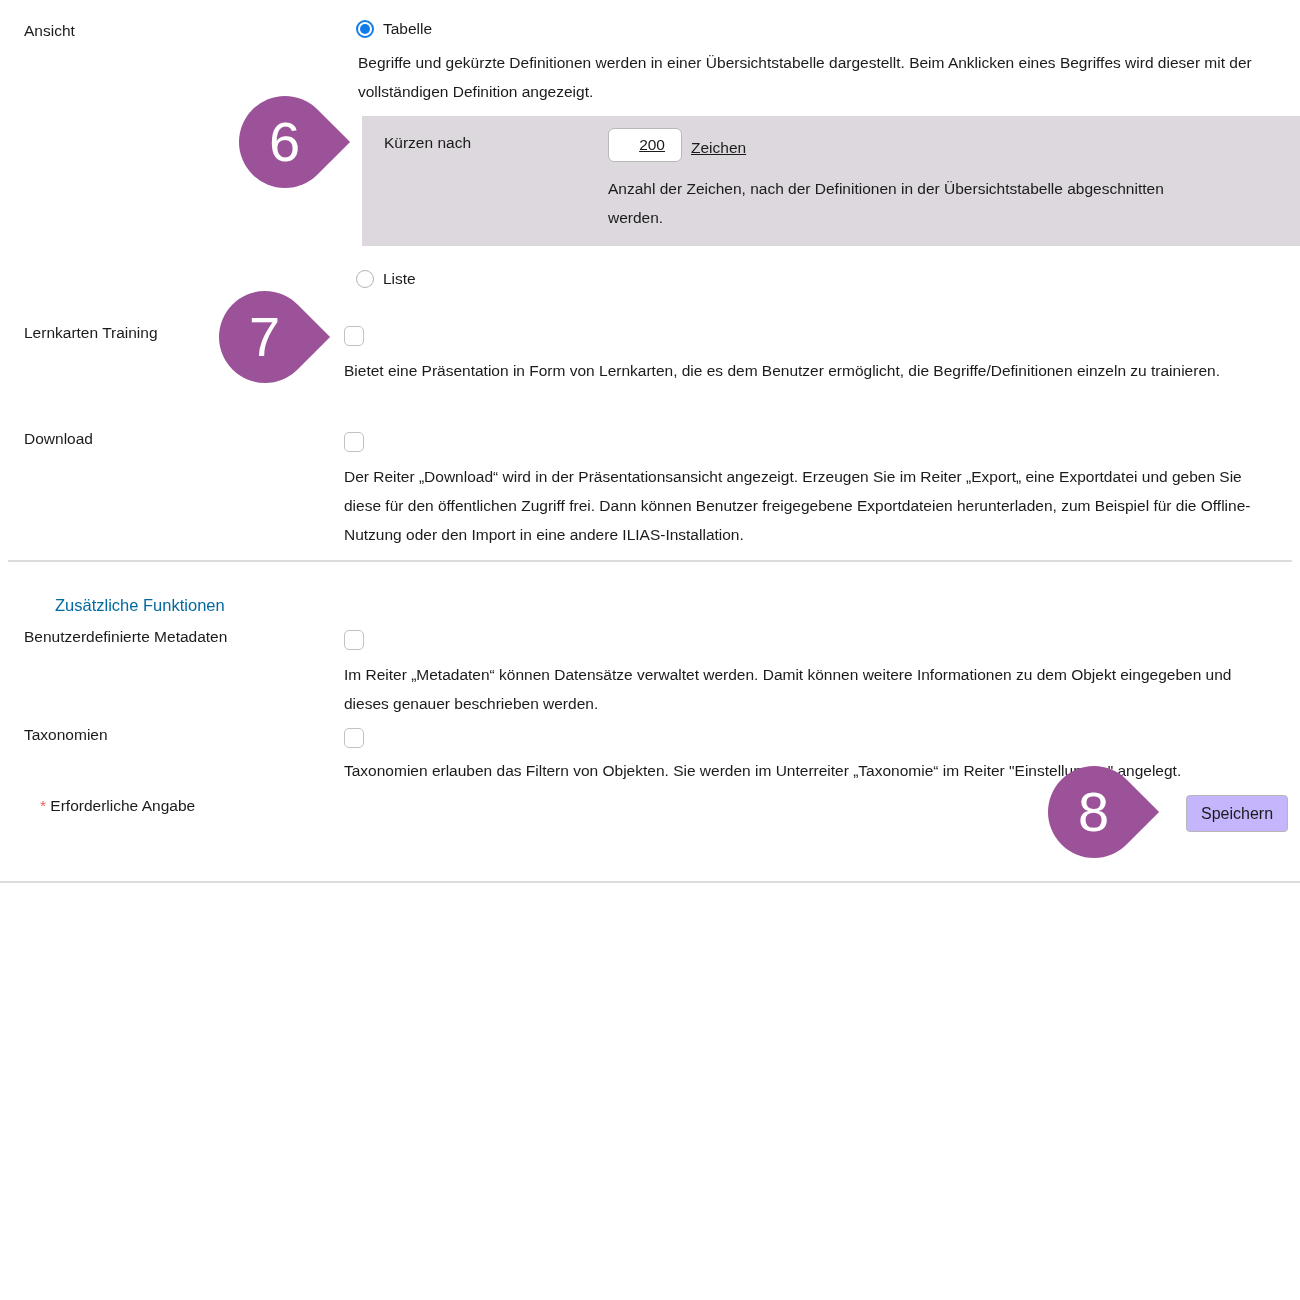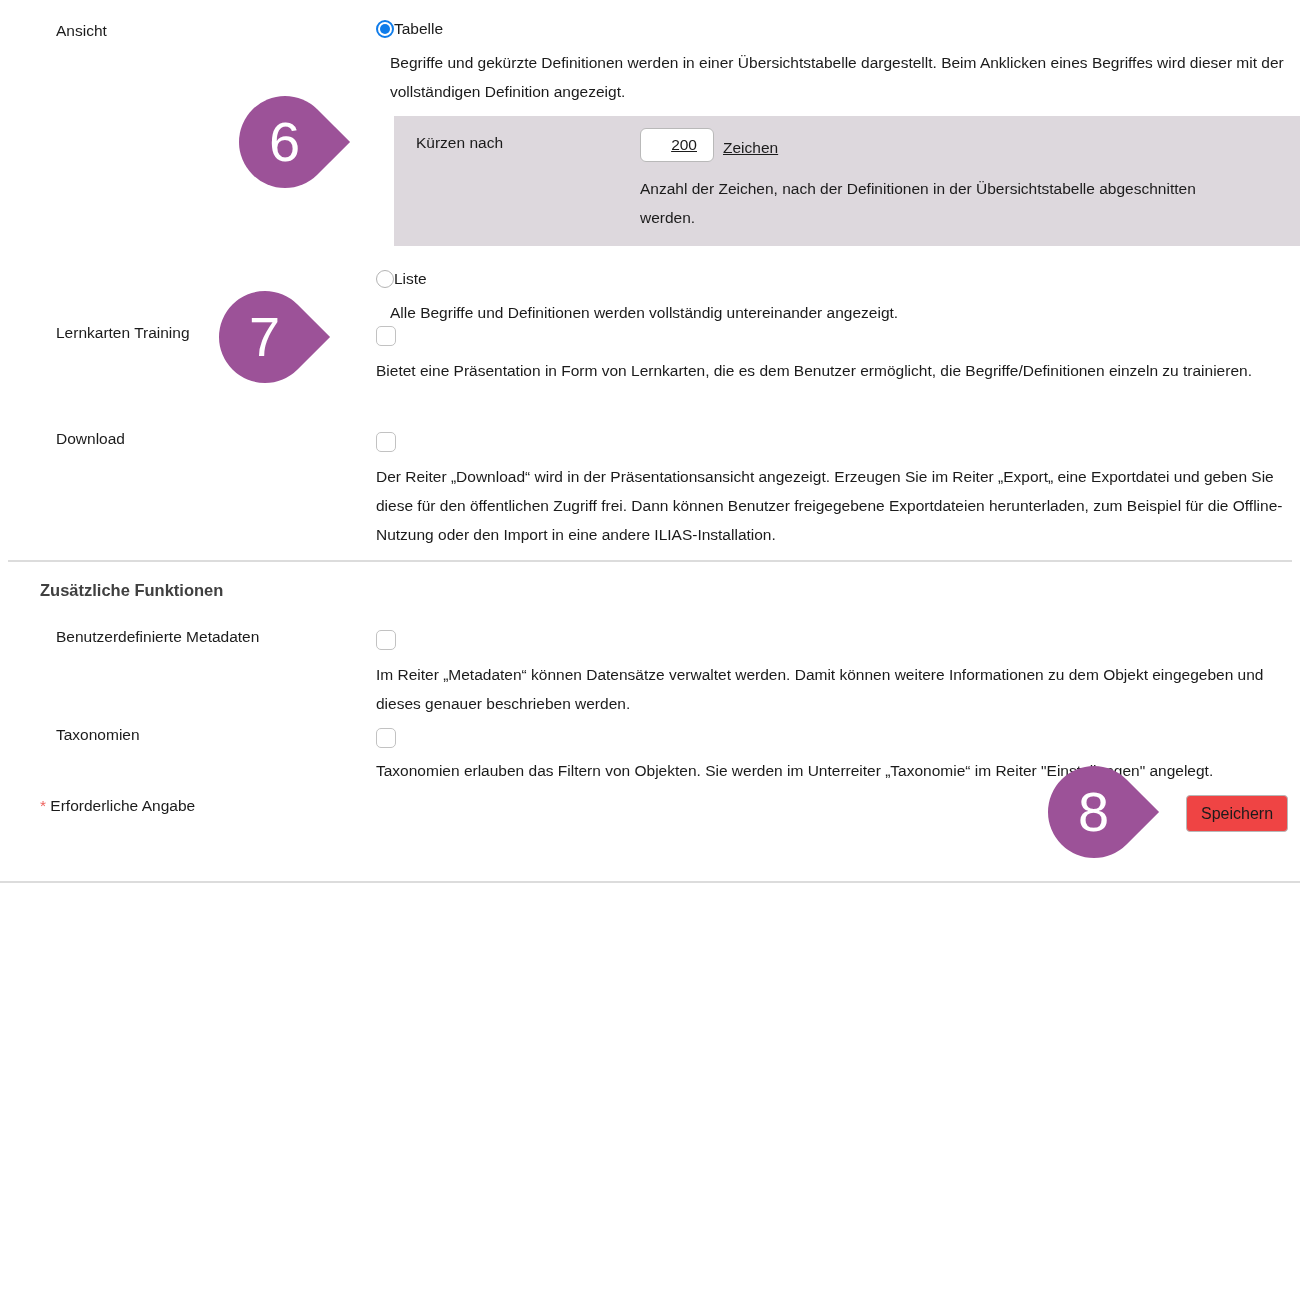--- a/index.html
+++ b/index.html
@@ -4,27 +4,27 @@
 <style>
   html,body{margin:0;padding:0;background:#fff;}
   .page{
     position:relative;
     width:1300px;height:1300px;
     background:#fff;
     font-family:"Liberation Sans","DejaVu Sans",sans-serif;
     font-size:15.5px;color:#1b1b1b;
     overflow:hidden;
   }
-  .row{position:absolute;left:56px;display:flex;align-items:flex-start;}
+  .row{position:absolute;left:24px;display:flex;align-items:flex-start;}
   .lbl{width:320px;flex-shrink:0;padding-top:2px;}
   .ctl{width:921px;}
   .desc{margin:10px 0 0 0;line-height:29px;}
   .desc.indent{margin-left:14px;}
   
-  .radio-line{display:flex;align-items:center;cursor:pointer;}
+  .radio-line{display:flex;align-items:center;gap:9px;cursor:pointer;margin-left:12px;}
   .radio-line.second{margin-top:24px;}
   .radio{box-sizing:border-box;width:18px;height:18px;border-radius:50%;
     border:1px solid #b3b3b3;background:#fff;flex-shrink:0;display:inline-block;position:relative;}
   .radio.selected{border:2px solid #0f7cea;}
   .radio.selected::after{content:"";position:absolute;inset:2px;border-radius:50%;background:#0f7cea;}
   
   .subpanel{box-sizing:border-box;margin:10px 0 0 18px;width:1018px;
     background:#ddd8dd;padding:12px 20px 14px 22px;display:flex;align-items:flex-start;}
   .sp-label{width:224px;flex-shrink:0;padding-top:6px;}
   .sp-right{flex:1;}
@@ -33,27 +33,27 @@
     background:#fff;text-align:right;padding-right:16px;font:inherit;color:#1b1b1b;}
   .suffix{padding-top:5px;}
   .sp-desc{margin:12px 0 0 0;line-height:29px;max-width:615px;}
   
   .checkbox{box-sizing:border-box;display:block;width:20px;height:20px;margin-top:4px;
     border:1px solid #c2c2c2;border-radius:5px;background:#fff;cursor:pointer;}
   
   .divider{position:absolute;height:2px;background:#dcdcdc;}
   .divider.top{left:8px;right:8px;top:560px;}
   .divider.bottom{left:0;right:0;top:881px;}
-  .section-title{position:absolute;left:40px;top:581px;margin:0;
-    font-size:16.5px;font-weight:bold;color:#404040;}
+  .section-title{position:absolute;left:40px;top:581px;margin:15px;
+    font-size:16.5px;font-weight:normal;color:#0369a1;}
   
   .required-note{position:absolute;left:40px;top:797px;}
   .required-mark{color:#ee5f5b;}
   .save-btn{position:absolute;left:1186px;top:795px;height:37px;padding:0 14px;
-    background:#ef4444;border:1px solid #b7b7b7;border-radius:4px;
+    background:#c4b5fd;border:1px solid #b7b7b7;border-radius:4px;
     font:inherit;font-size:16px;color:#1b1b1b;cursor:pointer;}
   
   .callout{position:absolute;width:92px;height:92px;background:#9c5298;
     border-radius:50% 0 50% 50%;transform:rotate(45deg);
     display:flex;align-items:center;justify-content:center;z-index:5;}
   .callout span{transform:rotate(-45deg);color:#fff;font-size:56px;line-height:1;
     font-family:"Liberation Sans","DejaVu Sans",sans-serif;}
   .c6{left:239px;top:96px;}
   .c7{left:219px;top:291px;}
   .c8{left:1048px;top:766px;}
@@ -80,21 +80,20 @@
             <span class="suffix">Zeichen</span>
           </div>
           <p class="desc sp-desc">Anzahl der Zeichen, nach der Definitionen in der Übersichtstabelle abgeschnitten werden.</p>
         </div>
       </div>
 
       <div class="radio-line second">
         <span class="radio"></span>
         <span>Liste</span>
       </div>
-      <p class="desc indent">Alle Begriffe und Definitionen werden vollständig untereinander angezeigt.</p>
     </div>
   </div>
 
   <div class="row" style="top:428px">
     <div class="lbl">Download</div>
     <div class="ctl">
       <span class="checkbox"></span>
       <p class="desc">Der Reiter „Download“ wird in der Präsentationsansicht angezeigt. Erzeugen Sie im Reiter „Export„ eine Exportdatei und geben Sie diese für den öffentlichen Zugriff frei. Dann können Benutzer freigegebene Exportdateien herunterladen, zum Beispiel für die Offline-Nutzung oder den Import in eine andere ILIAS-Installation.</p>
     </div>
   </div>

